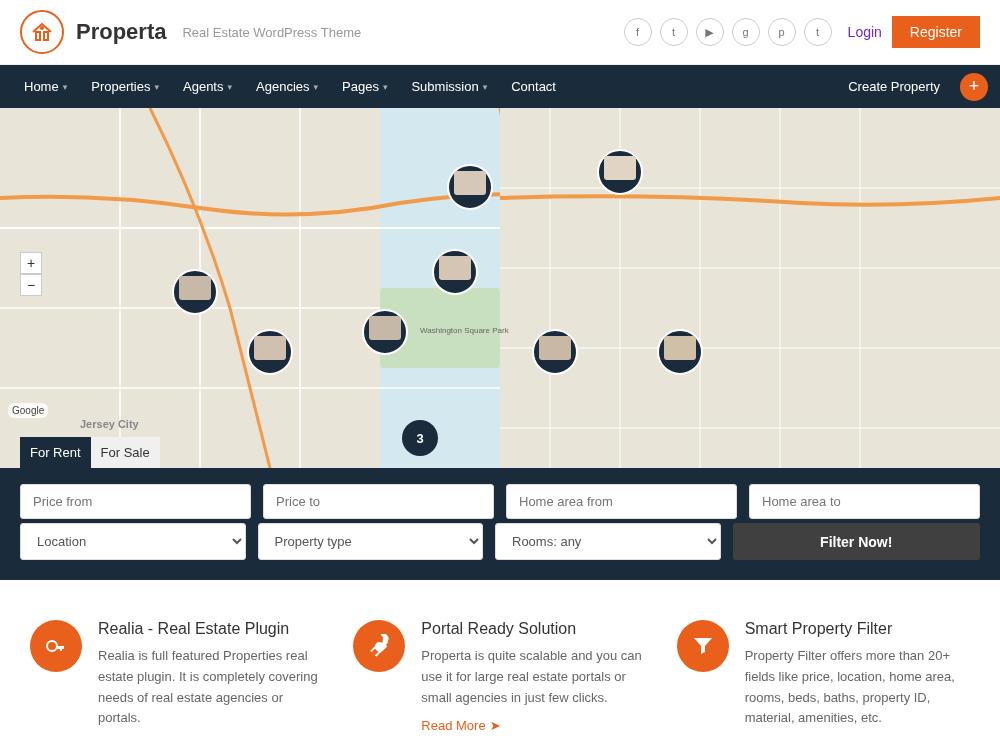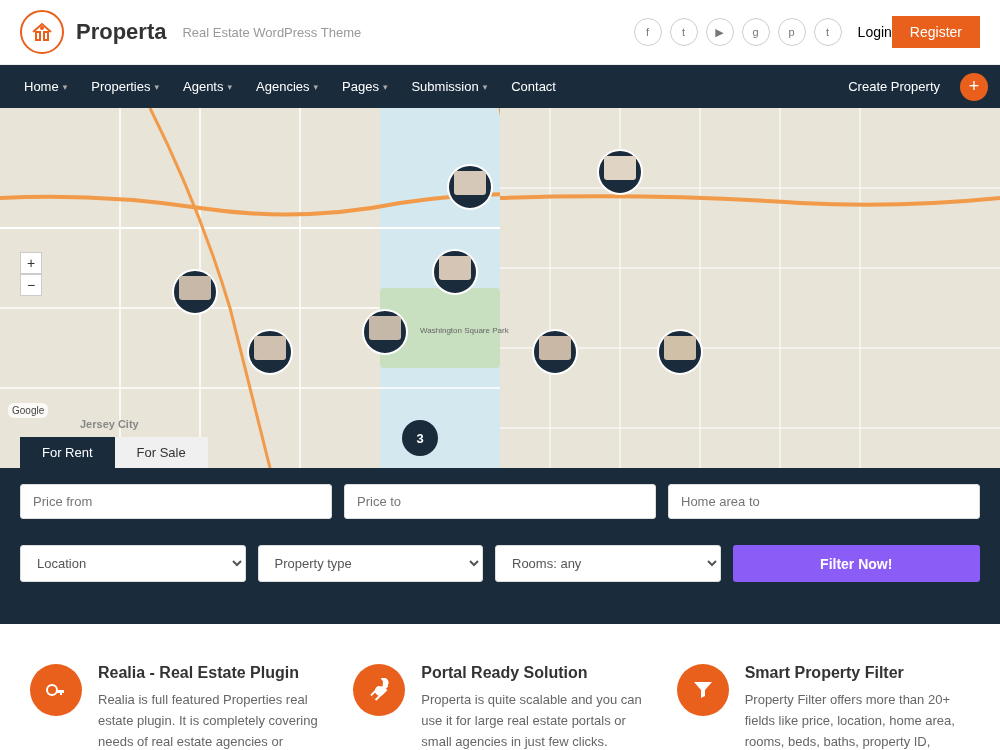--- a/index.html
+++ b/index.html
@@ -6,56 +6,56 @@
     body { font-family: Arial, sans-serif; background: #f5f5f5; width: 1000px; min-height: 750px; overflow-x: hidden; }
 
     
     .header { background: #fff; display: flex; align-items: center; padding: 10px 20px; border-bottom: 1px solid #eee; }
     .logo-circle { width: 44px; height: 44px; border-radius: 50%; border: 2px solid #e8601c; display: flex; align-items: center; justify-content: center; margin-right: 12px; }
     .logo-circle svg { width: 24px; height: 24px; }
     .brand-name { font-size: 22px; font-weight: bold; color: #333; margin-right: 16px; }
     .brand-tagline { font-size: 13px; color: #999; flex: 1; }
     .social-icons { display: flex; gap: 8px; margin-right: 16px; }
     .social-icon { width: 28px; height: 28px; border-radius: 50%; border: 1px solid #ccc; display: flex; align-items: center; justify-content: center; cursor: pointer; color: #777; font-size: 11px; }
-    .header-login { background: none; border: none; cursor: pointer; font-size: 14px; color: #000000; }
+    .header-login { background: none; border: none; cursor: pointer; font-size: 14px; color: #6d28d9; margin-right: 10px; }
     .header-register { background: #e8601c; color: #fff; border: none; padding: 8px 18px; border-radius: 0; cursor: pointer; font-size: 14px; }
 
     
     .navbar { background: #1a2b3c; display: flex; align-items: center; padding: 0 12px; }
     .nav-item { color: #fff; font-size: 13px; padding: 14px 12px; cursor: pointer; display: flex; align-items: center; gap: 4px; white-space: nowrap; }
     .nav-chevron { font-size: 9px; color: #aaa; }
     .nav-spacer { flex: 1; }
     .create-property-btn { color: #fff; font-size: 13px; padding: 14px 12px; cursor: pointer; }
     .create-plus { background: #e8601c; color: #fff; width: 28px; height: 28px; border-radius: 50%; display: flex; align-items: center; justify-content: center; font-size: 18px; cursor: pointer; margin-left: 8px; }
 
     
     .map-container { position: relative; height: 360px; overflow: hidden; background: #e8e0d8; }
     .map-svg { width: 100%; height: 100%; }
 
     
     .map-tabs { position: absolute; bottom: 0; left: 20px; display: flex; z-index: 10; }
-    .map-tab { padding: 8px 22px; font-size: 13px; cursor: pointer; border: none; }
+    .map-tab { padding: 8px 10px; font-size: 13px; cursor: pointer; border: none; }
     .map-tab.active { background: #1a2b3c; color: #fff; }
     .map-tab.inactive { background: #f0f0f0; color: #333; }
     .map-zoom { position: absolute; left: 20px; top: 40%; display: flex; flex-direction: column; z-index: 10; }
     .zoom-btn { background: #fff; border: 1px solid #ccc; width: 22px; height: 22px; display: flex; align-items: center; justify-content: center; cursor: pointer; font-size: 14px; color: #333; }
 
     
     .filter-bar { background: #1a2b3c; padding: 16px 20px; }
-    .filter-row { display: flex; gap: 12px; margin-bottom: 26px; }
+    .filter-row { display: flex; gap: 12px; margin-bottom: 4px; }
     .filter-input { flex: 1; padding: 9px 12px; border: 1px solid #ddd; border-radius: 3px; font-size: 13px; color: #555; background: #fff; }
     .filter-select { flex: 1; padding: 9px 12px; border: 1px solid #ddd; border-radius: 3px; font-size: 13px; color: #555; background: #fff; cursor: pointer; }
-    .filter-btn { background: #8b5cf6; color: #fff; border: none; padding: 9px 24px; border-radius: 3px; font-size: 14px; font-weight: bold; cursor: pointer; flex: 1; }
+    .filter-btn { background: #404040; color: #fff; border: none; padding: 9px 24px; border-radius: 3px; font-size: 14px; font-weight: bold; cursor: pointer; flex: 1; }
 
     
     .features { background: #fff; padding: 40px 30px; display: flex; gap: 30px; }
     .feature-item { flex: 1; display: flex; gap: 16px; }
     .feature-icon { width: 52px; height: 52px; border-radius: 50%; background: #e8601c; display: flex; align-items: center; justify-content: center; flex-shrink: 0; }
     .feature-icon svg { width: 24px; height: 24px; fill: #fff; }
-    .feature-content h3 { font-size: 16px; font-weight: bold; color: #333; margin-bottom: 8px; }
+    .feature-content h3 { font-size: 16px; font-weight: normal; color: #333; margin-bottom: 8px; }
     .feature-content p { font-size: 13px; color: #666; line-height: 1.6; margin-bottom: 10px; }
     .read-more { color: #e8601c; font-size: 13px; text-decoration: none; cursor: pointer; display: flex; align-items: flex-start; gap: 4px; }
     .read-more-arrow { color: #e8601c; font-size: 13px; }
 
     
     .google-logo { position: absolute; bottom: 50px; left: 8px; font-size: 10px; color: #444; background: rgba(255,255,255,0.8); padding: 2px 4px; border-radius: 6px; z-index: 10; }
 
     
     .map-pins { position: absolute; top: 0; left: 0; width: 100%; height: 100%; pointer-events: none; z-index: 5; }
   </style>
@@ -231,20 +231,21 @@
   </div>
 
   
   <div class="google-logo">Google</div>
 </div>
 
 <div class="filter-bar">
   <div class="filter-row">
     <input class="filter-input" type="text" placeholder="Price from" style="">
     <input class="filter-input" type="text" placeholder="Price to" style="">
+    <input class="filter-input" type="text" placeholder="Home area from" style="">
     <input class="filter-input" type="text" placeholder="Home area to" style="">
   </div>
   <div class="filter-row">
     <select class="filter-select">
       <option>Location</option>
     </select>
     <select class="filter-select">
       <option>Property type</option>
     </select>
     <select class="filter-select">

